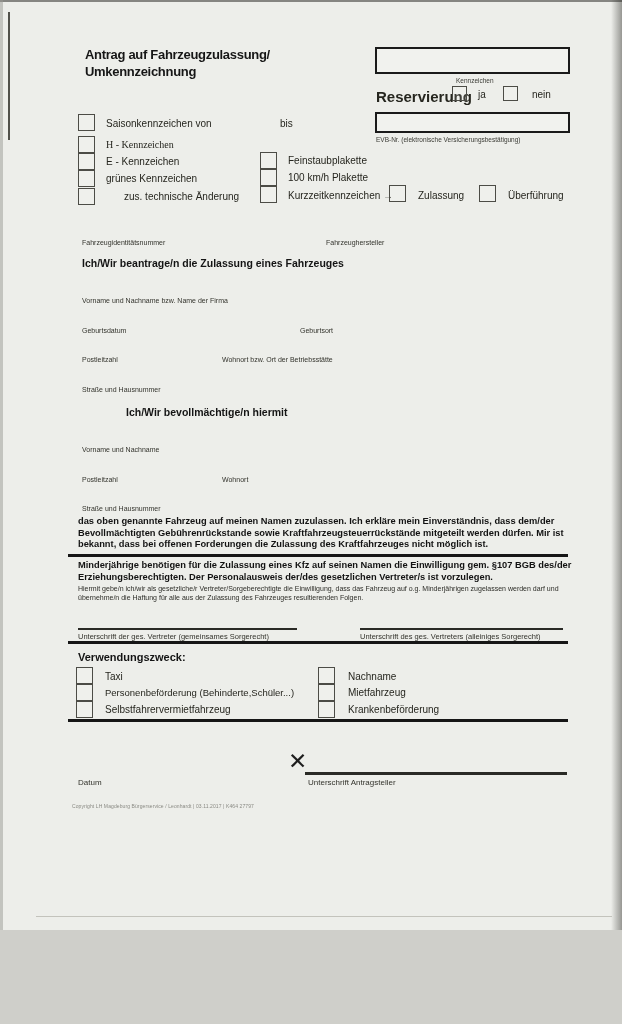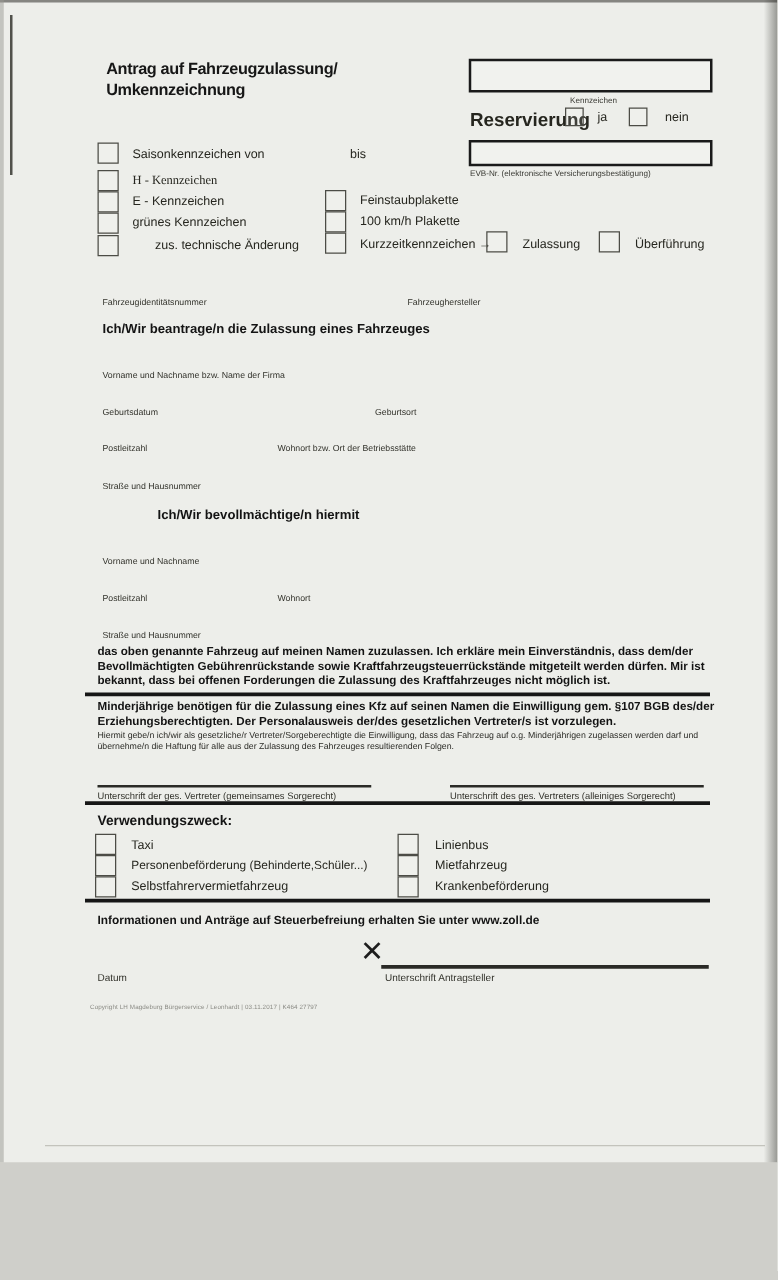--- a/index.html
+++ b/index.html
@@ -120,35 +120,34 @@
   <div class="abs flabel" style="left:78px;top:632px;font-size:7.5px;">Unterschrift der ges. Vertreter (gemeinsames Sorgerecht)</div>
   <div class="abs sigline" style="left:360px;top:628px;width:203px;"></div>
   <div class="abs flabel" style="left:360px;top:632px;font-size:7.5px;">Unterschrift des ges. Vertreters (alleiniges Sorgerecht)</div>
   <div class="abs rule" style="left:68px;top:641px;width:500px;"></div>
 
   <div class="abs h" style="left:78px;top:651px;font-size:11px;">Verwendungszweck:</div>
 
   <div class="abs cb" style="left:76px;top:667px;"></div>
   <div class="abs lbl" style="left:105px;top:671px;">Taxi</div>
   <div class="abs cb" style="left:318px;top:667px;"></div>
-  <div class="abs lbl" style="left:348px;top:671px;">Linienbus</div>
+  <div class="abs lbl" style="left:348px;top:671px;">Nachname</div>
 
   <div class="abs cb" style="left:76px;top:684px;"></div>
   <div class="abs lbl" style="left:105px;top:687px;font-size:9.5px;">Personenbeförderung (Behinderte,Schüler...)</div>
   <div class="abs cb" style="left:318px;top:684px;"></div>
   <div class="abs lbl" style="left:348px;top:687px;">Mietfahrzeug</div>
 
   <div class="abs cb" style="left:76px;top:701px;"></div>
   <div class="abs lbl" style="left:105px;top:704px;">Selbstfahrervermietfahrzeug</div>
   <div class="abs cb" style="left:318px;top:701px;"></div>
   <div class="abs lbl" style="left:348px;top:704px;">Krankenbeförderung</div>
 
   <div class="abs rule" style="left:68px;top:719px;width:500px;"></div>
 
-  <div class="abs h" style="left:78px;top:731px;font-size:9.5px;">Informationen  und Anträge  auf Steuerbefreiung erhalten Sie unter www.zoll.de</div>
 
   <div class="abs xmark" style="left:288px;top:748px;">✕</div>
   <div class="abs sigline" style="left:305px;top:772px;width:262px;height:2.5px;"></div>
   <div class="abs flabel" style="left:78px;top:778px;font-size:8px;">Datum</div>
   <div class="abs flabel" style="left:308px;top:778px;font-size:8px;">Unterschrift Antragsteller</div>
 
   <div class="abs copyright" style="left:72px;top:803px;">Copyright LH Magdeburg Bürgerservice / Leonhardt | 03.11.2017 | K464 27797</div>
 
 </div>
 

